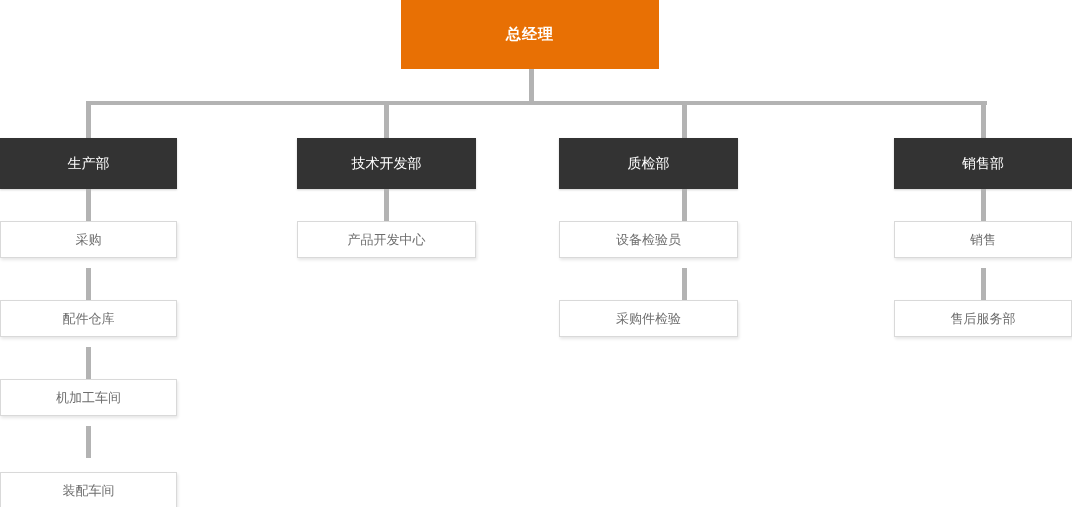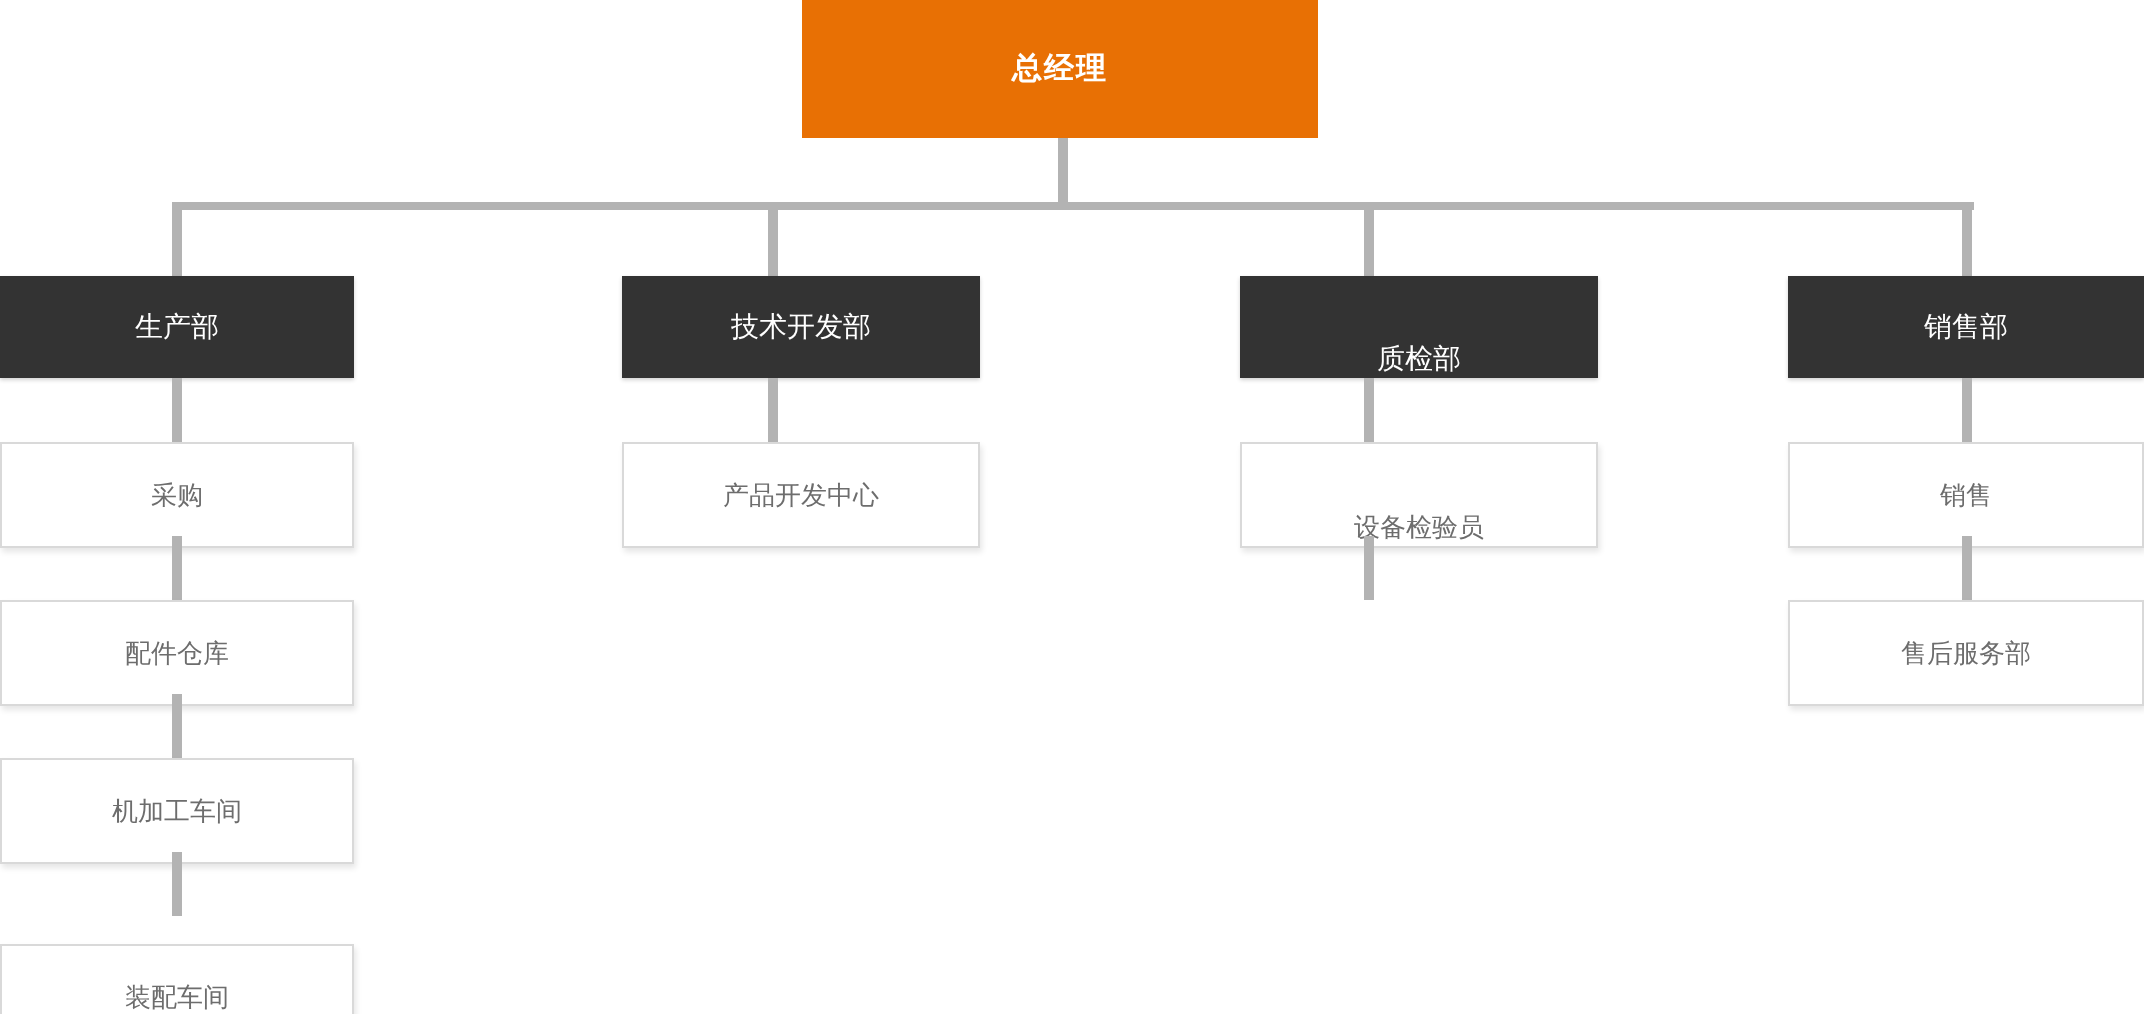--- a/index.html
+++ b/index.html
@@ -54,36 +54,36 @@
     display: flex;
     align-items: center;
     justify-content: center;
     box-sizing: border-box;
     box-shadow: 0 1px 2px rgba(0,0,0,0.18);
   }
 
   
   .node-sub {
     position: absolute;
-    height: 53px;
+    height: 37px;
     background: #ffffff;
     border: 1px solid #d9d9d9;
     color: #6d6d6d;
     font-size: 13px;
     display: flex;
     align-items: center;
     justify-content: center;
     box-sizing: border-box;
     box-shadow: 1px 2px 3px rgba(0,0,0,0.10);
   }
 
   
   .col-1 { left: 0px;   width: 177px; }
-  .col-2 { left: 297px; width: 179px; margin-left: 14px; }
-  .col-3 { left: 620px; width: 179px; align-items: flex-end; }
+  .col-2 { left: 297px; width: 179px; }
+  .col-3 { left: 559px; width: 179px; }
   .col-4 { left: 894px; width: 178px; }
 
   
   .row-1 { top: 221px; }
   .row-2 { top: 300px; }
   .row-3 { top: 379px; text-align: right; }
   .row-4 { top: 472px; }
 </style>
 </head>
 <body>
@@ -140,20 +140,23 @@
   <div class="node-sub col-2 row-1">
     <span>产品开发中心</span>
   </div>
 
   <div class="connector" style="left:682px; top:189px; width:5px; height:32px;"></div>
   <div class="node-sub col-3 row-1">
     <span>设备检验员</span>
   </div>
 
   <div class="connector" style="left:682px; top:268px; width:5px; height:32px;"></div>
+  <div class="node-sub col-3 row-2">
+    <span>采购件检验</span>
+  </div>
 
   <div class="connector" style="left:981px; top:189px; width:5px; height:32px;"></div>
   <div class="node-sub col-4 row-1">
     <span>销售</span>
   </div>
 
   <div class="connector" style="left:981px; top:268px; width:5px; height:32px;"></div>
   <div class="node-sub col-4 row-2">
     <span>售后服务部</span>
   </div>

